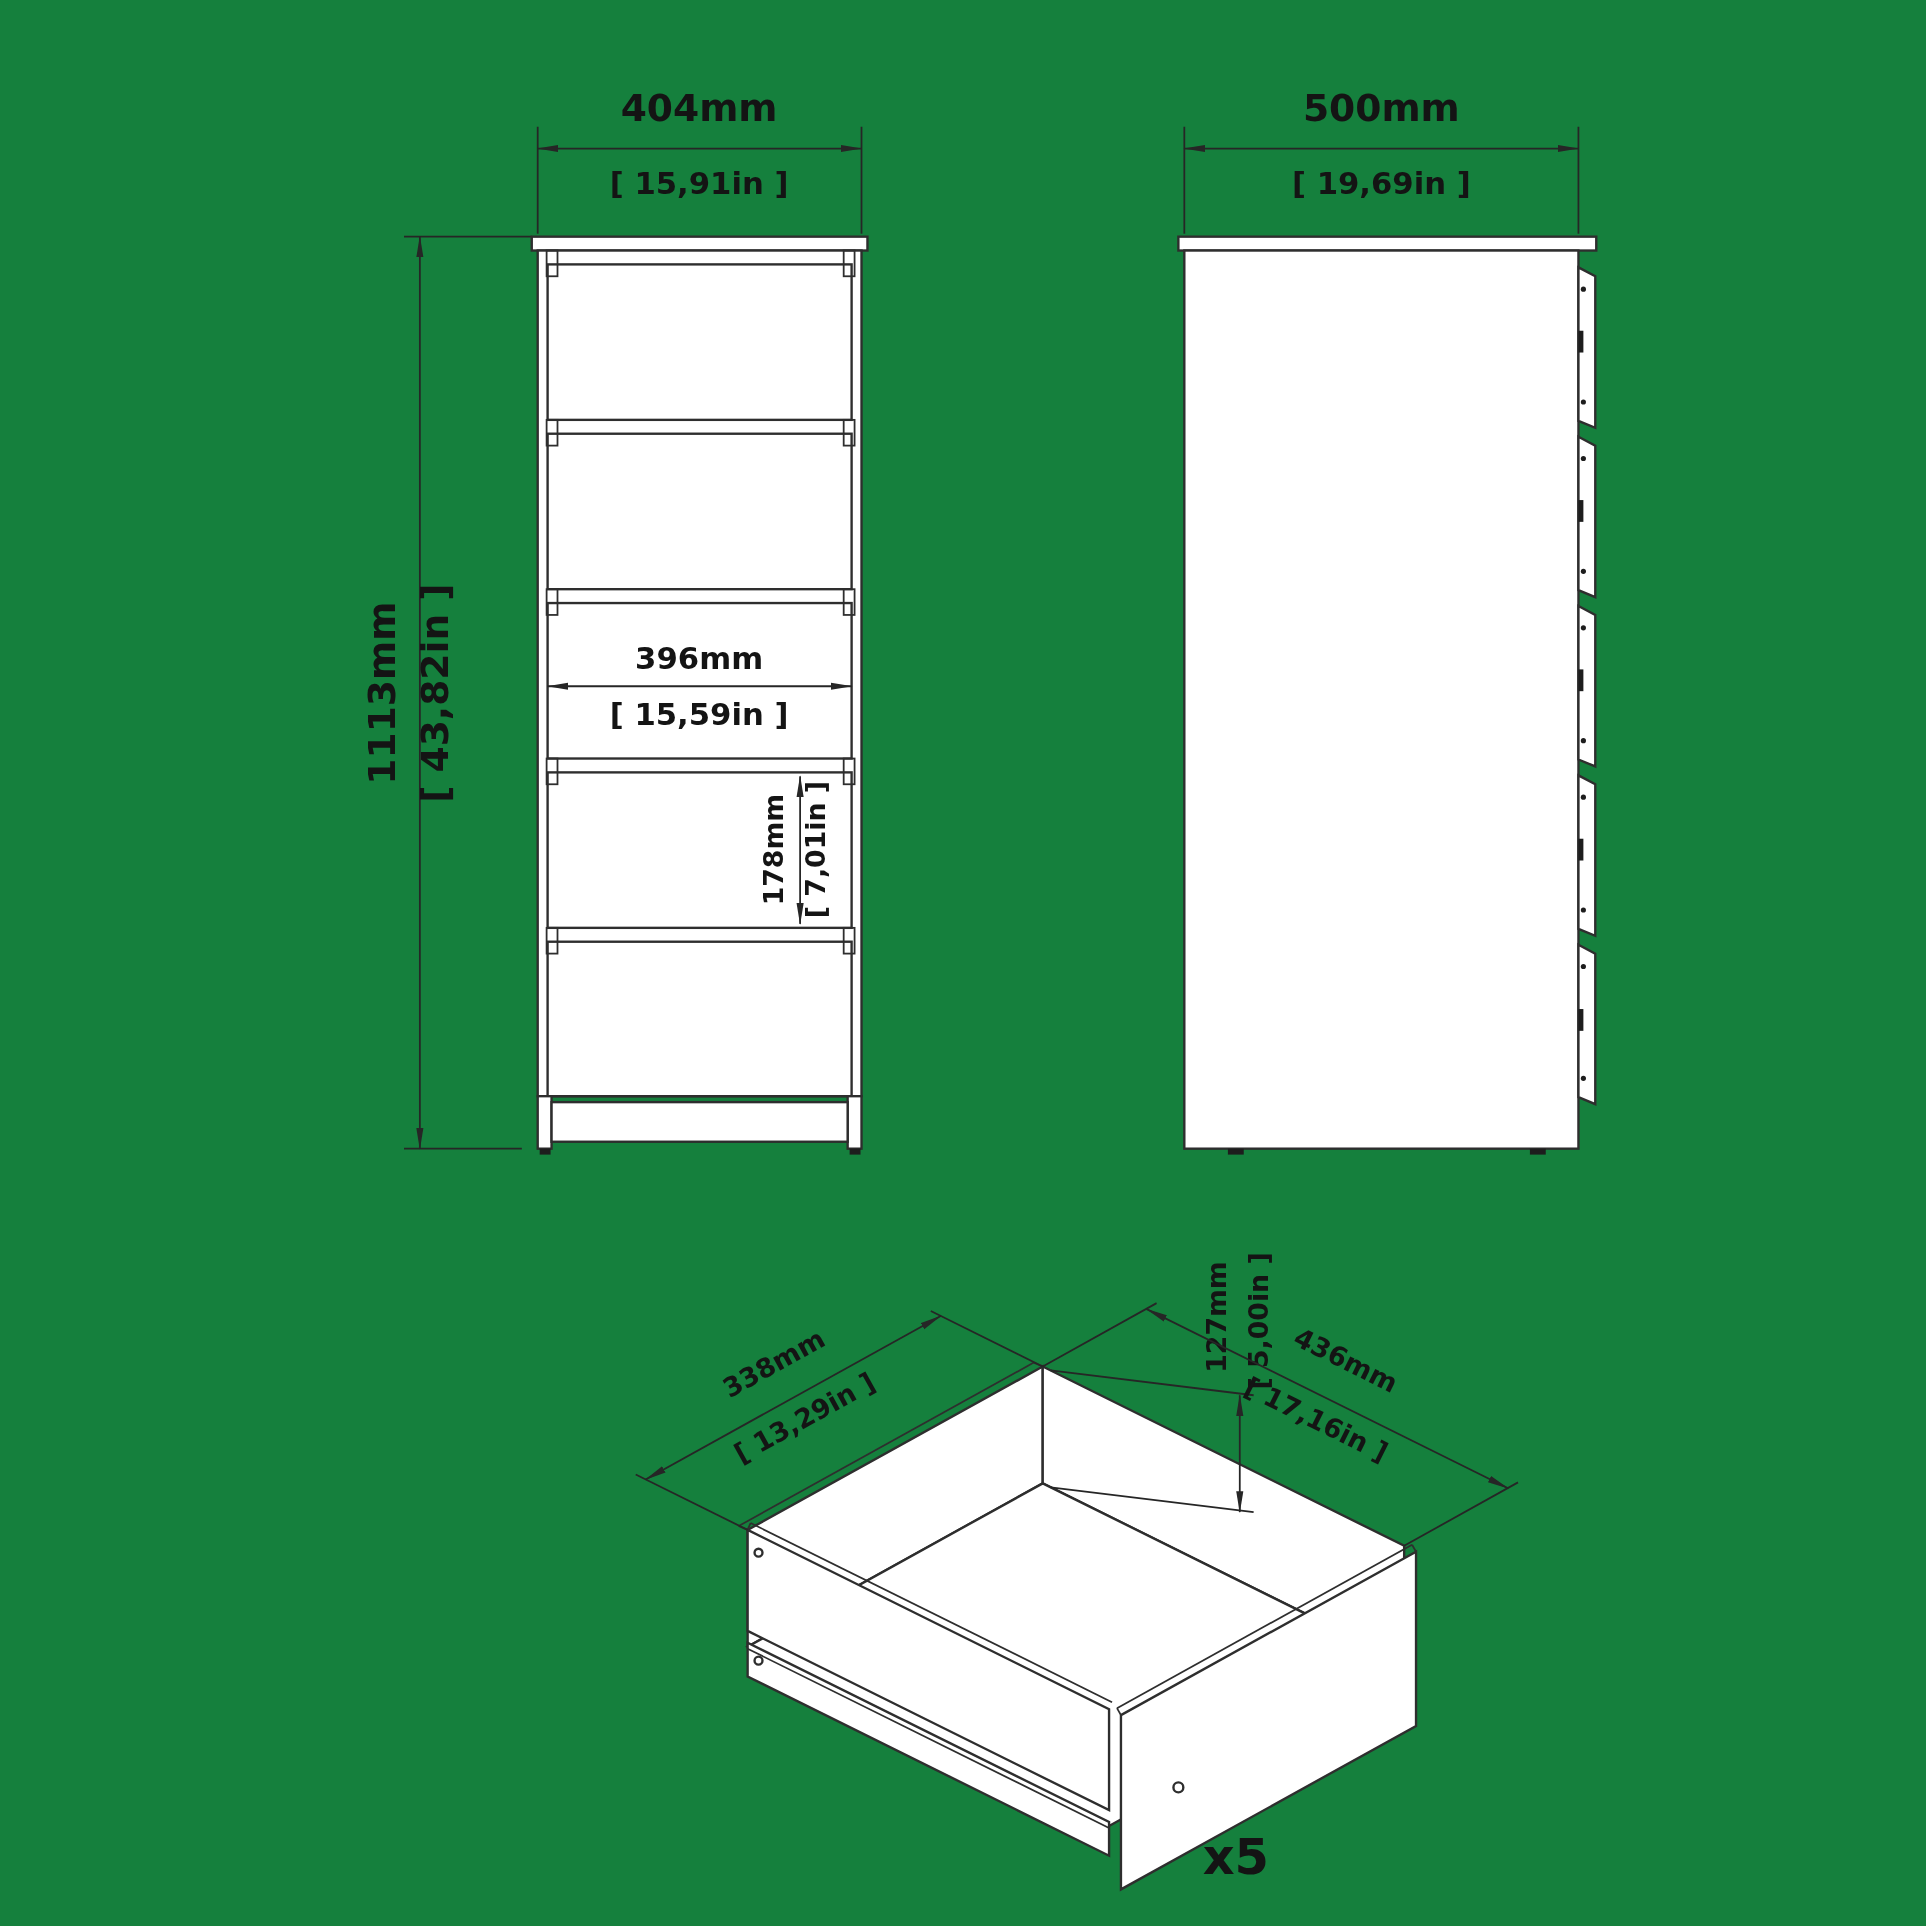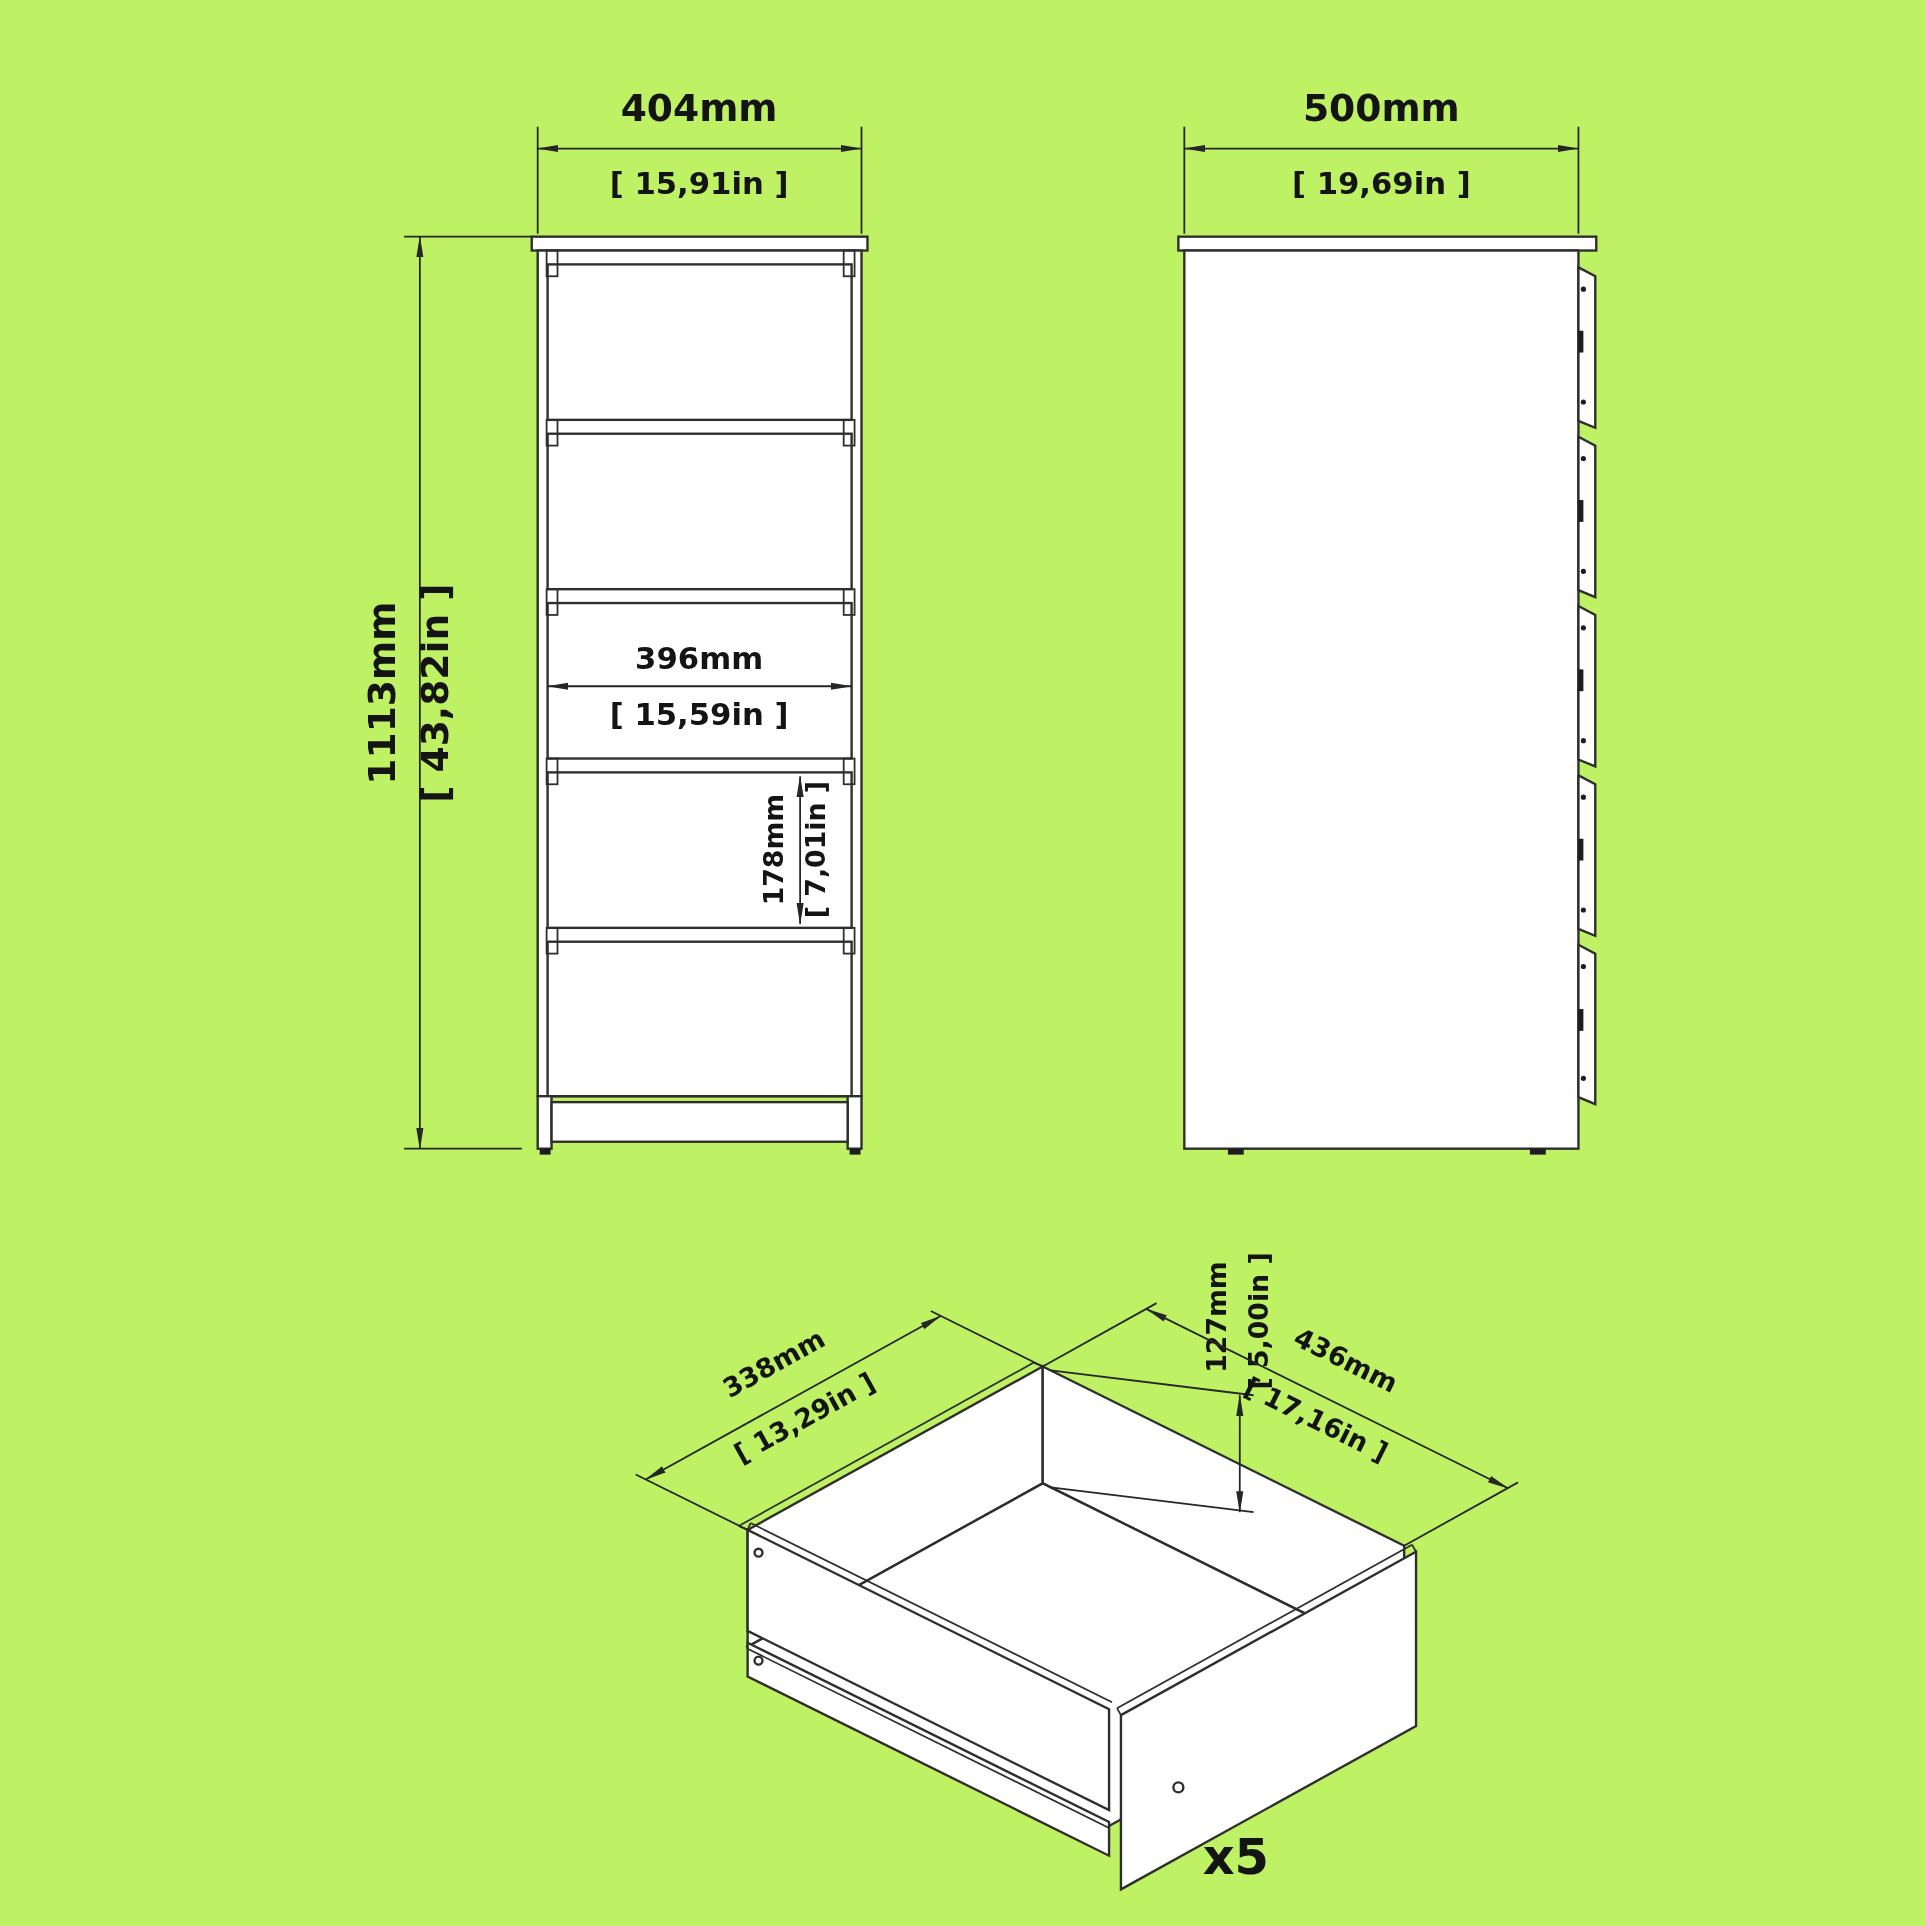--- a/index.html
+++ b/index.html
@@ -1,17 +1,17 @@
 <!DOCTYPE html>
 <html><head>
 <meta charset="utf-8">
 <style>
   html,body{margin:0;padding:0;background:#ffffff;}
   .stage{
-    width:1927px;height:1927px;background:#bef264;position:relative;
+    width:1927px;height:1927px;background:#15803d;position:relative;
     font-family:"DejaVu Sans","Liberation Sans",sans-serif;
   }
   svg{display:block;width:100%;height:100%;}
   .obj{fill:#ffffff;stroke:#2e2e2e;stroke-width:2.4;stroke-linejoin:miter;}
   .obj-nf{fill:none;stroke:#2e2e2e;stroke-width:2.4;}
   .thin{fill:none;stroke:#2e2e2e;stroke-width:1.8;}
   .dim{fill:none;stroke:#262626;stroke-width:1.8;}
   .dark{fill:#1d1d1d;stroke:none;}
   text{fill:#141414;font-weight:bold;}
   .t-lg{font-size:38px;}

